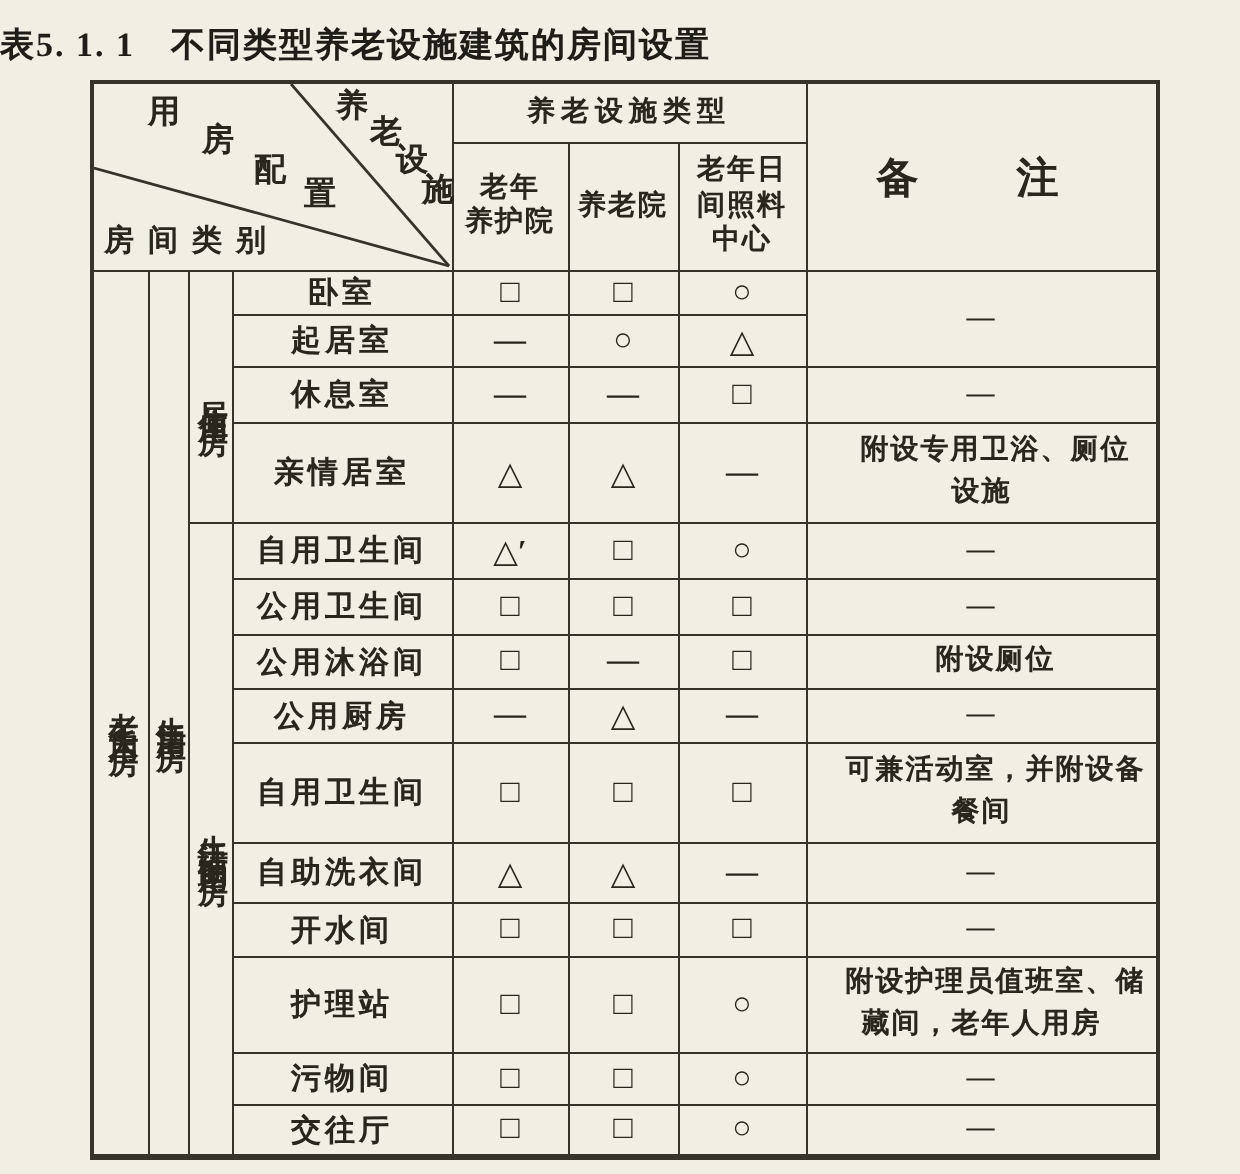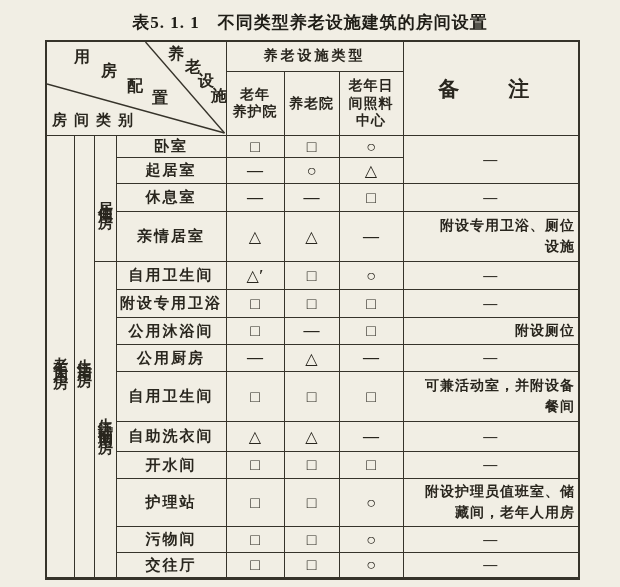--- a/index.html
+++ b/index.html
@@ -6,21 +6,21 @@
   html,body { width:620px; height:587px; }
   body {
     position:relative;
     background:#f1eee4;
     font-family:"Liberation Serif","DejaVu Serif",serif;
     color:#29261e;
     overflow:hidden;
   }
   .title {
     position:absolute; left:0; top:11px; width:620px;
-    text-align:center; font-size:17px; font-weight:bold;
+    text-align:left; font-size:17px; font-weight:bold;
     letter-spacing:1px; color:#1f1d17;
   }
   table.main {
     position:absolute; left:45px; top:40px;
     border-collapse:collapse; table-layout:fixed;
     width:533px;
     border:2px solid #36332a;
     border-bottom-width:3px;
     background:#f1eee4;
   }
@@ -43,21 +43,21 @@
   
   td.gcol { padding:0; }
   .vert {
     writing-mode:vertical-lr; text-orientation:upright;
     display:inline-block; letter-spacing:4px; font-size:15px; font-weight:bold;
   }
   td.rname { font-size:15px; letter-spacing:2px; }
   td.sym { font-size:16px; font-weight:bold; }
   td.remark { font-size:14px; letter-spacing:1px; }
   td.remark.left {
-    text-align:right; padding:2px 3px; text-indent:1em;
+    text-align:center; padding:2px 3px; text-indent:1em;
     white-space:pre-line; line-height:1.45;
   }
 </style>
 </head>
 <body>
 
 <div class="title">表5. 1. 1　不同类型养老设施建筑的房间设置</div>
 
 <table class="main">
   <colgroup>
@@ -136,21 +136,21 @@
   </tr>
   <tr style="height:28px">
     <td class="gcol" rowspan="10"><span class="vert">生活辅助用房</span></td>
     <td class="rname">自用卫生间</td>
     <td class="sym">△′</td>
     <td class="sym">□</td>
     <td class="sym">○</td>
     <td class="remark">—</td>
   </tr>
   <tr style="height:28px">
-    <td class="rname">附设专用卫浴</td>
+    <td class="rname">公用卫生间</td>
     <td class="sym">□</td>
     <td class="sym">□</td>
     <td class="sym">□</td>
     <td class="remark">—</td>
   </tr>
   <tr style="height:27px">
     <td class="rname">公用沐浴间</td>
     <td class="sym">□</td>
     <td class="sym">—</td>
     <td class="sym">□</td>

